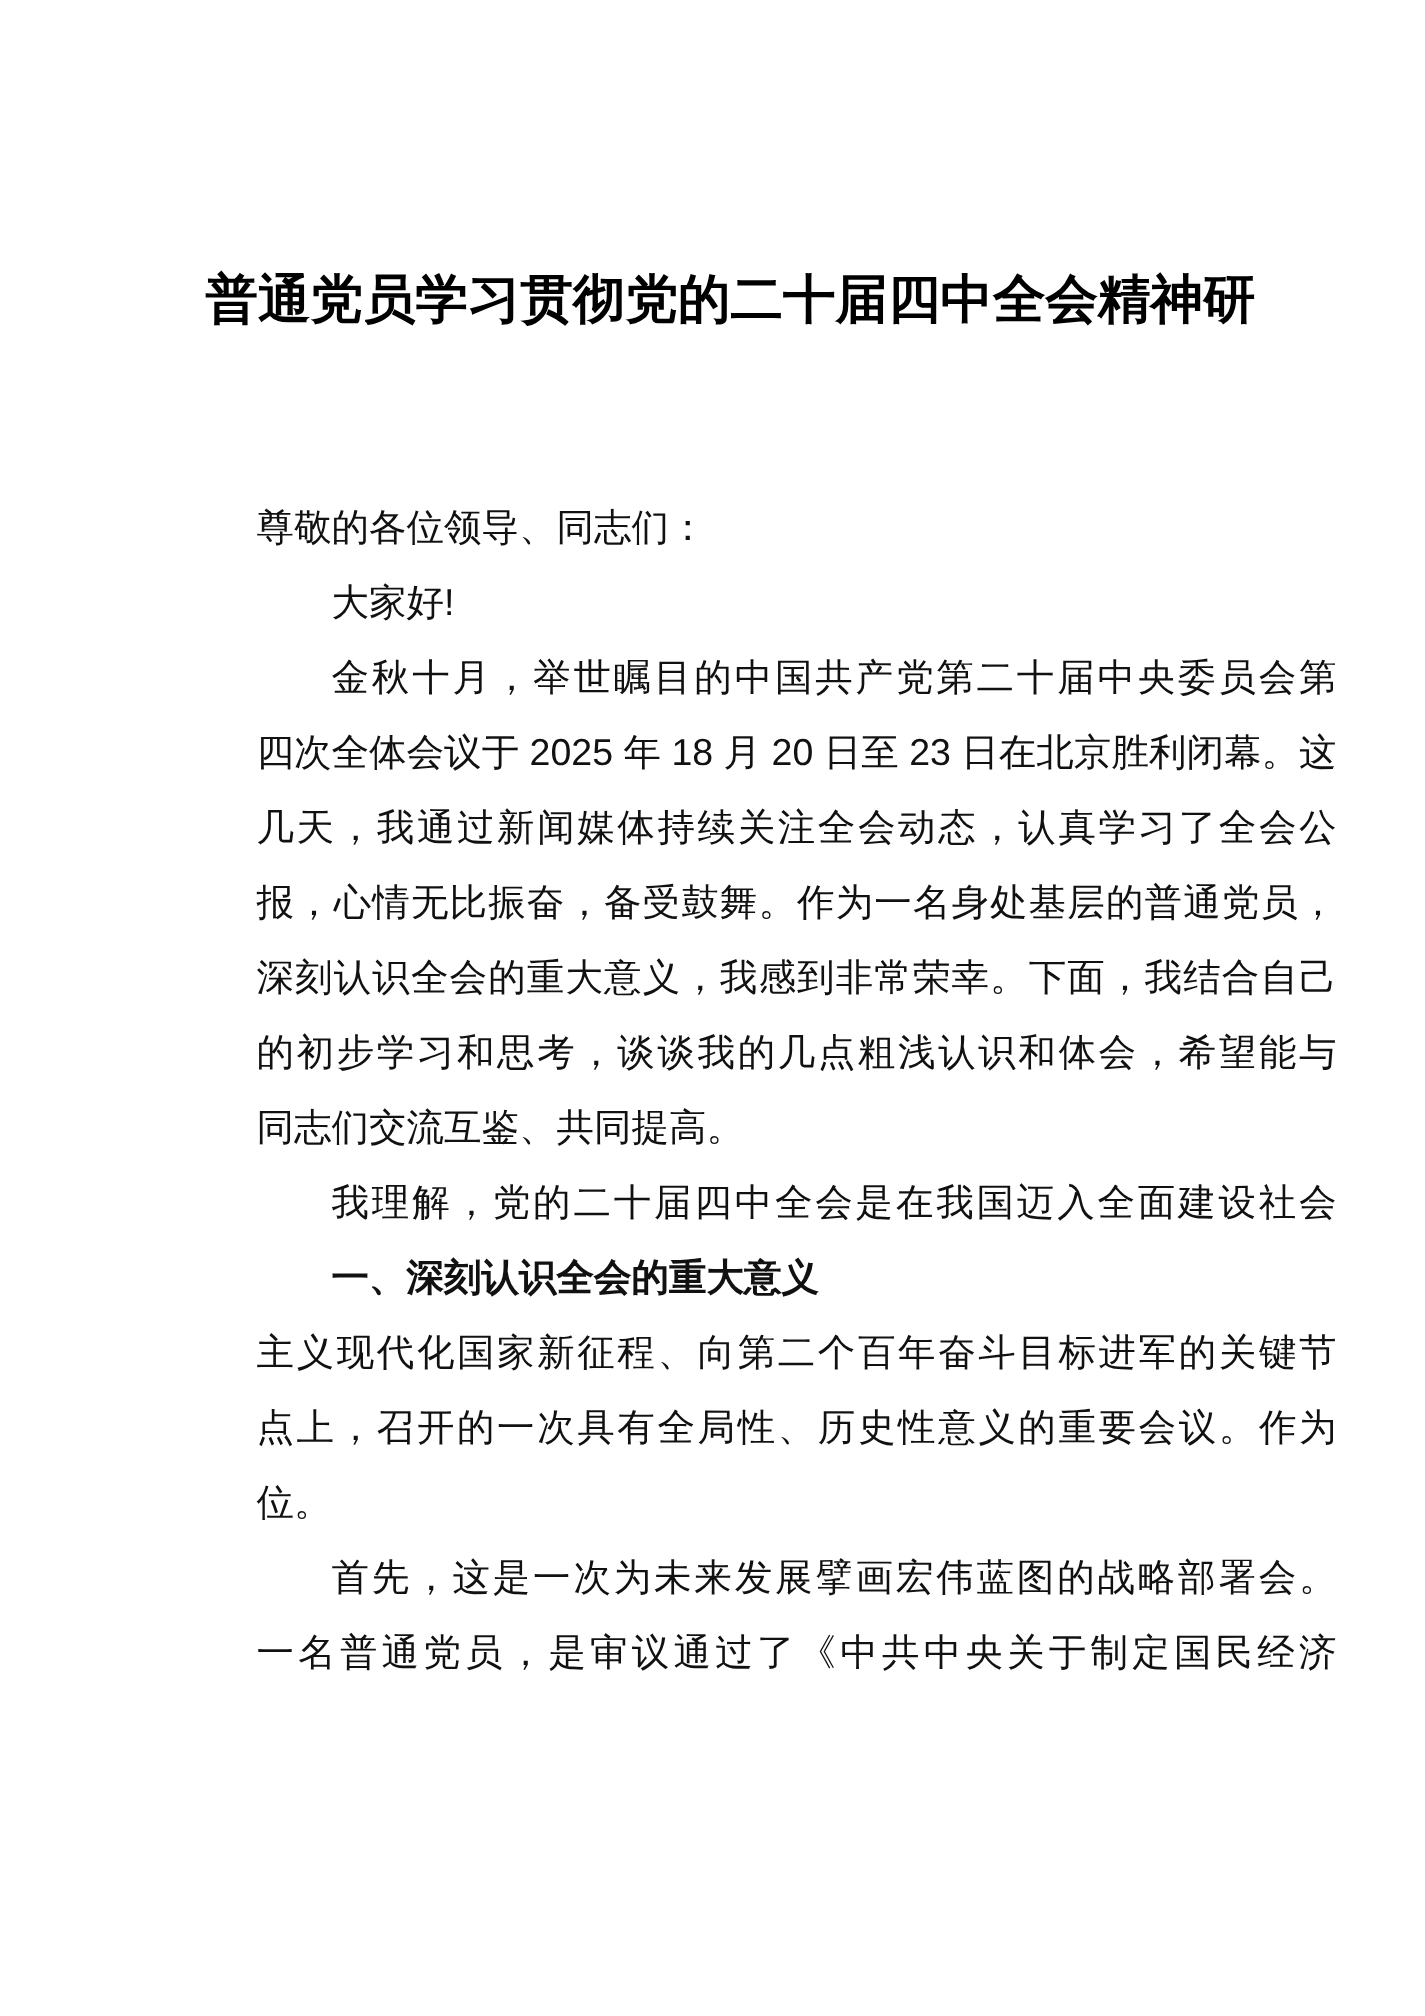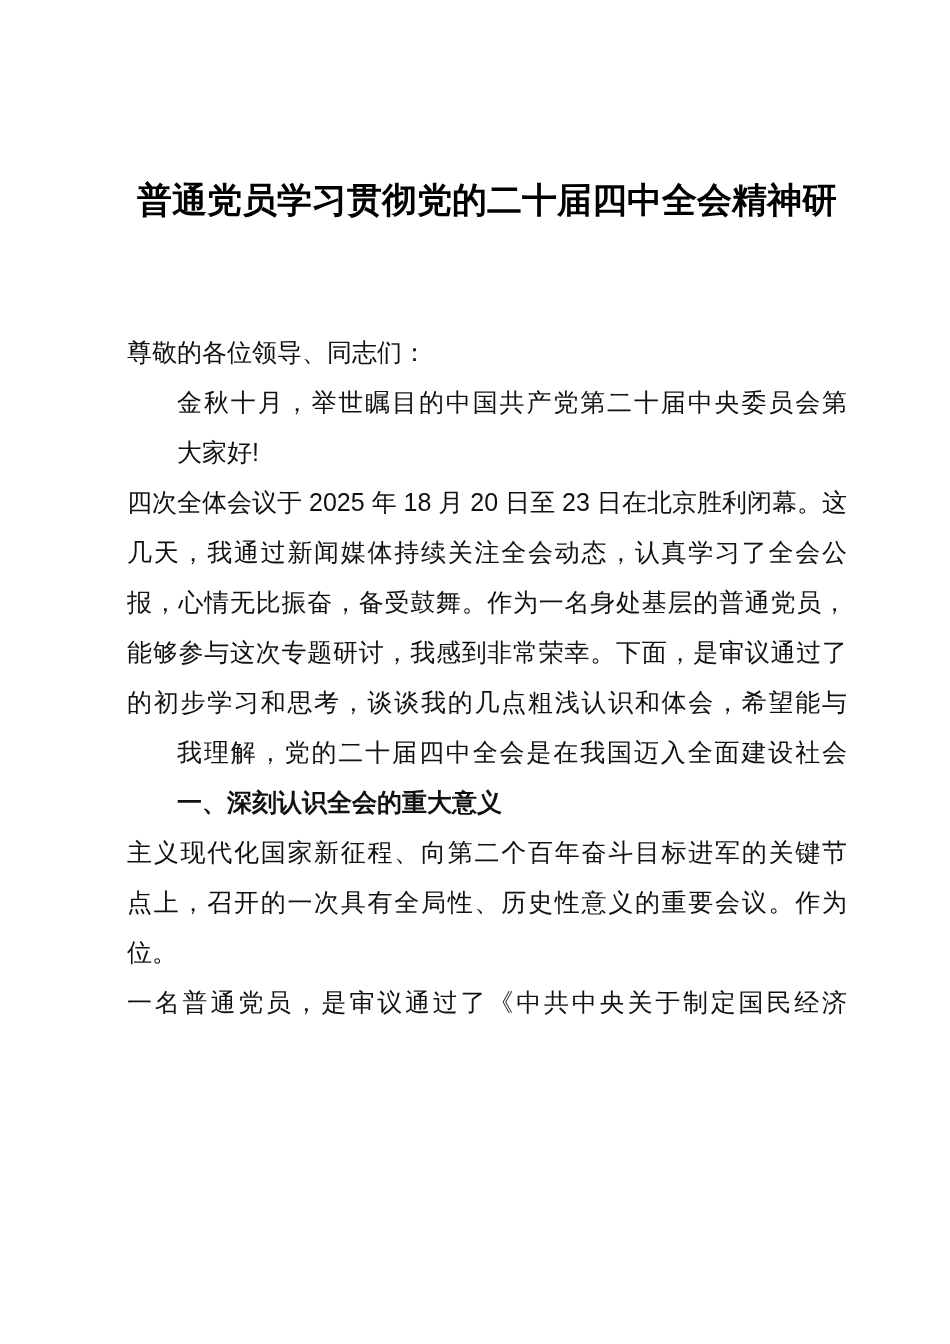--- a/index.html
+++ b/index.html
@@ -36,20 +36,21 @@
     font-size: 25px;
     line-height: 50px;
     color: #111111;
   }
   .line {
     width: 720px;
     height: 50px;
     text-align: justify;
     white-space: pre-wrap;
     overflow: visible;
+    margin-left: 44px;
   }
   .line.just { text-align-last: justify; }
   .line.endl { text-align-last: left; }
   .line.indent { text-indent: 2em; }
   .line.bold { font-weight: 700; }
   .footer {
     position: absolute;
     top: 1231px;
     left: 714px;
     font-size: 20px;
@@ -63,30 +64,32 @@
 <body>
 
 <div class="page">
 
   <div class="title">
     <div>普通党员学习贯彻党的二十届四中全会精神研</div>
   </div>
 
   <div class="body-block">
       <div class="line endl">尊敬的各位领导、同志们：</div>
+      <div class="line endl indent">大家好!</div>
       <div class="line just indent">金秋十月，举世瞩目的中国共产党第二十届中央委员会第</div>
-      <div class="line endl indent">大家好!</div>
       <div class="line just">四次全体会议于 2025 年 18 月 20 日至 23 日在北京胜利闭幕。这</div>
       <div class="line just">几天，我通过新闻媒体持续关注全会动态，认真学习了全会公</div>
       <div class="line just">报，心情无比振奋，备受鼓舞。作为一名身处基层的普通党员，</div>
-      <div class="line just">能够参与这次专题研讨，我感到非常荣幸。下面，是审议通过了</div>
+      <div class="line just">深刻认识全会的重大意义，我感到非常荣幸。下面，我结合自己</div>
       <div class="line just">的初步学习和思考，谈谈我的几点粗浅认识和体会，希望能与</div>
+      <div class="line endl">同志们交流互鉴、共同提高。</div>
       <div class="line just indent">我理解，党的二十届四中全会是在我国迈入全面建设社会</div>
       <div class="line endl indent bold">一、深刻认识全会的重大意义</div>
       <div class="line just">主义现代化国家新征程、向第二个百年奋斗目标进军的关键节</div>
       <div class="line just">点上，召开的一次具有全局性、历史性意义的重要会议。作为</div>
       <div class="line endl">位。</div>
+      <div class="line just indent">首先，这是一次为未来发展擘画宏伟蓝图的战略部署会。</div>
       <div class="line just">一名普通党员，是审议通过了《中共中央关于制定国民经济</div>
     </div>
 
   <div class="footer"><span class="dash">—</span><span class="num">1</span><span class="dash">—</span></div>
 
 </div>
 
 </body></html>

